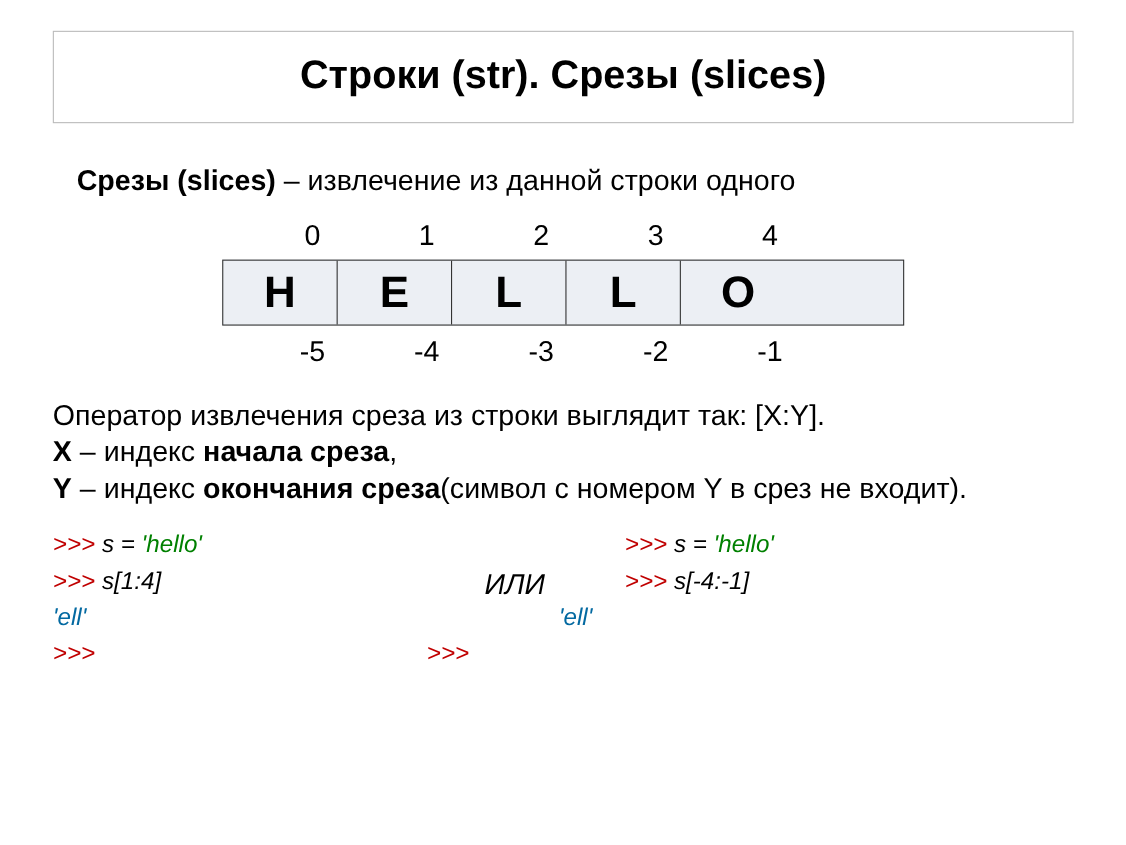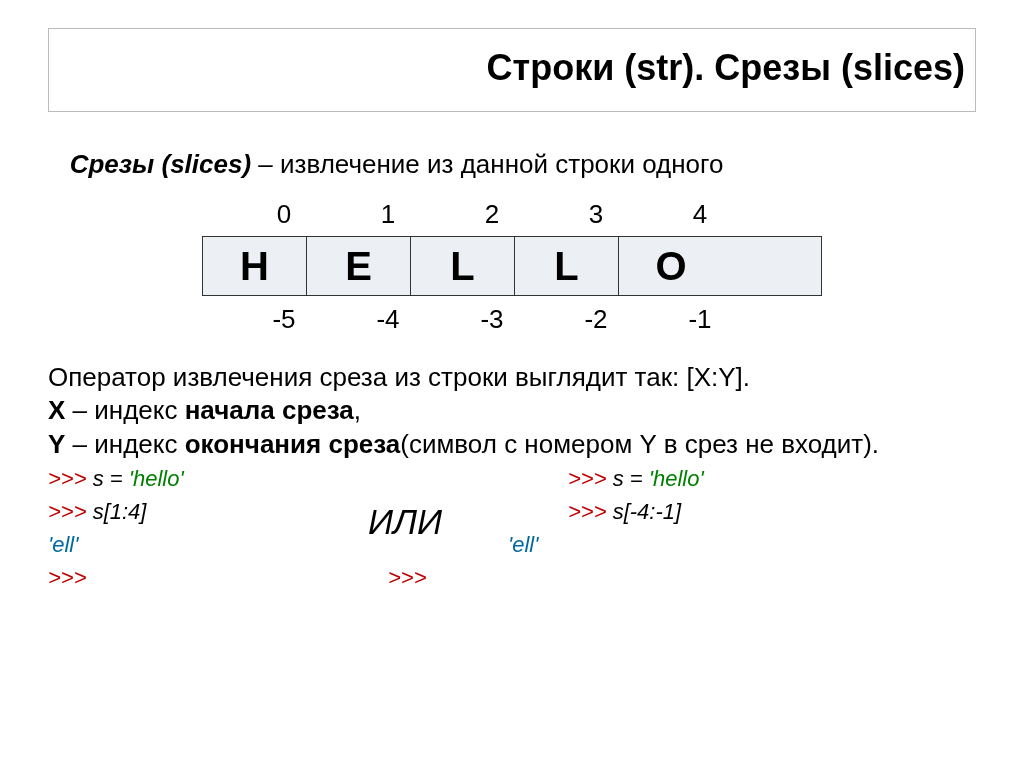--- a/index.html
+++ b/index.html
@@ -7,33 +7,33 @@
     width: 1024px;
     height: 768px;
     background: #fff;
     font-family: Verdana, Arial, sans-serif;
     color: #000;
     padding: 28px 48px 0 48px;
   }
   .title-box {
     border: 1px solid #bbb;
     padding: 18px 10px 22px 10px;
-    text-align: right;
+    text-align: center;
     margin: 0 auto 36px auto;
   }
   .title-box h1 {
     font-size: 36px;
     font-weight: bold;
   }
   .intro {
     font-size: 26px;
     line-height: 1.25;
     margin-bottom: 18px;
   }
-  .intro .term { font-weight: bold; font-style: italic; }
+  .intro .term { font-weight: bold; }
   .index-diagram {
     margin: 0 auto 26px auto;
     width: 620px;
   }
   .index-row {
     display: flex;
     font-size: 26px;
     text-align: center;
     padding-left: 30px;
   }
@@ -50,31 +50,32 @@
     line-height: 58px;
     text-align: center;
     font-size: 40px;
     font-weight: bold;
     border-right: 1px solid #333;
   }
   .char-row span:last-child { border-right: none; }
   .explain {
     font-size: 26px;
     line-height: 1.3;
+    margin-bottom: 16px;
   }
   .explain .b { font-weight: bold; }
   .code-area {
     display: flex;
     font-size: 22px;
     line-height: 1.5;
     font-family: Verdana, Arial, sans-serif;
     font-style: italic;
   }
   .code-col { width: 320px; }
-  .or-col { width: 200px; font-size: 35px; padding-top: 34px; }
+  .or-col { width: 200px; font-size: 26px; padding-top: 34px; text-align: center; }
   .red { color: #c00000; }
   .blue { color: #0369a1; }
   .green { color: #008000; }
 </style>
 </head>
 <body>
 
 <div class="title-box">
   <h1>Строки (str). Срезы (slices)</h1>
 </div>

